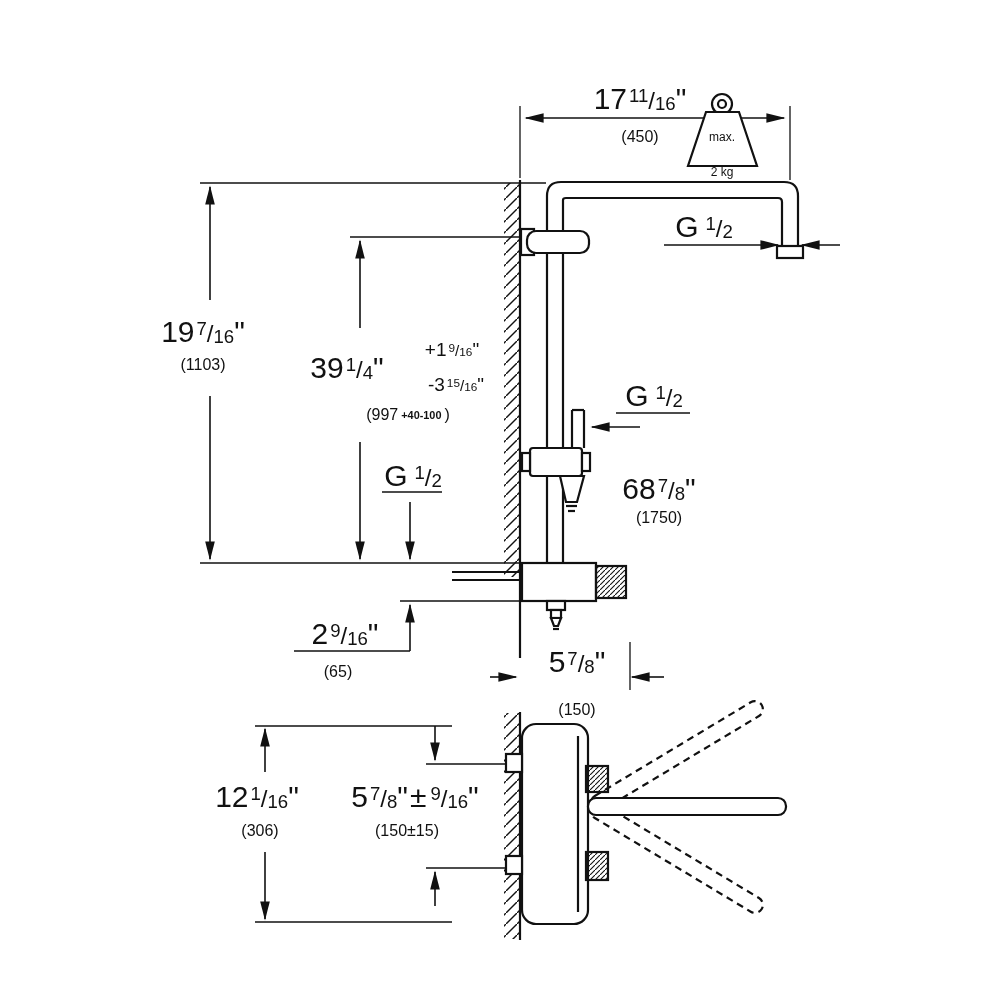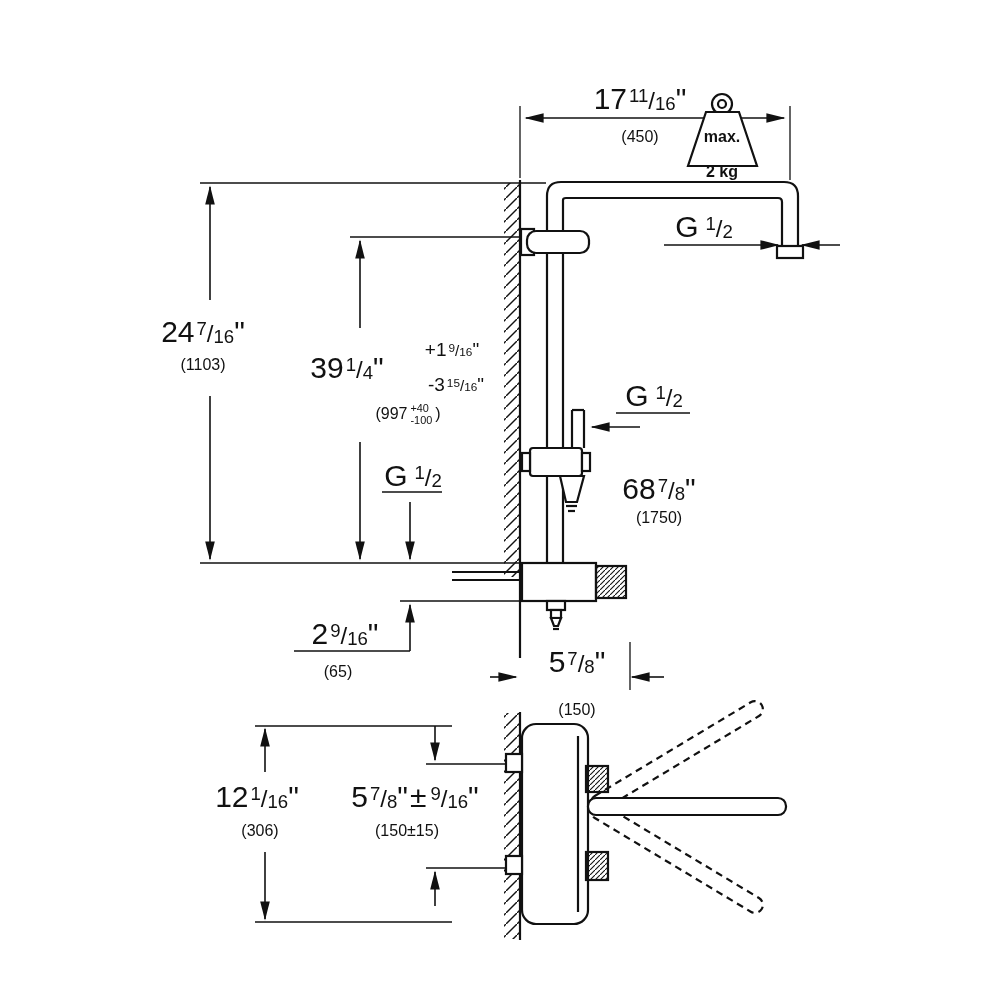--- a/index.html
+++ b/index.html
@@ -9,28 +9,28 @@
   #stage svg{position:absolute;left:0;top:0;}
   .ext line{stroke:#111;stroke-width:1.3;}
   .dim line{stroke:#111;stroke-width:1.6;}
   .ul line{stroke:#111;stroke-width:1.6;}
   .fx{stroke:#111;stroke-width:2.2;}
   .fx line, .fx path, .fx rect, .fx polygon, .fx circle{stroke:#111;stroke-width:2.2;}
   .lbl{position:absolute;transform:translate(-50%,-50%);font-size:30px;line-height:1;
        white-space:nowrap;color:#111;}
   .metric{font-size:16px;}
   .tol{font-size:19px;}
-  .small{font-size:16px;font-weight:bold;}
+  .small{font-size:12px;}
   .sup{font-size:.62em;vertical-align:.38em;margin-left:2px;}
   .sub{font-size:.62em;vertical-align:-.08em;}
   .fsl{font-size:.8em;}
   .gsp{margin-left:7px;}
   .pm{margin:0 2px;}
-  .stack{display:inline-flex;flex-direction:column;font-size:.68em;line-height:1.08;
-         vertical-align:middle;text-align:left;margin:0 3px;}
+  .stack{display:inline-flex;flex-direction:row;font-size:.68em;line-height:1.08;
+         vertical-align:middle;text-align:left;margin:0 3px;font-weight:bold;}
 </style>
 </head>
 <body>
 
 <div id="stage">
 
 <svg width="1000" height="1000" viewBox="0 0 1000 1000">
   <defs>
     <marker id="arr" viewBox="0 0 12 6" refX="11" refY="3" markerWidth="12" markerHeight="6" orient="auto">
       <path d="M0,0 L12,3 L0,6 Z" fill="#111"></path>
@@ -150,21 +150,21 @@
 <div class="lbl metric" style="left:640px;top:137px">(450)</div>
 
 <div class="lbl small" style="left:722px;top:137px">max.</div>
 <div class="lbl small" style="left:722px;top:172px">2 kg</div>
 
 <div class="lbl" style="left:704px;top:227px">
   <span>G</span><span class="sup gsp">1</span><span class="fsl">/</span><span class="sub">2</span>
 </div>
 
 <div class="lbl" style="left:203px;top:332px">
-  <span>24</span><span class="sup">7</span><span class="fsl">/</span><span class="sub">16</span><span>"</span>
+  <span>19</span><span class="sup">7</span><span class="fsl">/</span><span class="sub">16</span><span>"</span>
 </div>
 <div class="lbl metric" style="left:203px;top:365px">(1103)</div>
 
 <div class="lbl" style="left:347px;top:368px">
   <span>39</span><span class="sup">1</span><span class="fsl">/</span><span class="sub">4</span><span>"</span>
 </div>
 <div class="lbl tol" style="left:452px;top:349px">
   <span>+1</span><span class="sup">9</span><span class="fsl">/</span><span class="sub">16</span><span>"</span>
 </div>
 <div class="lbl tol" style="left:456px;top:384px">

